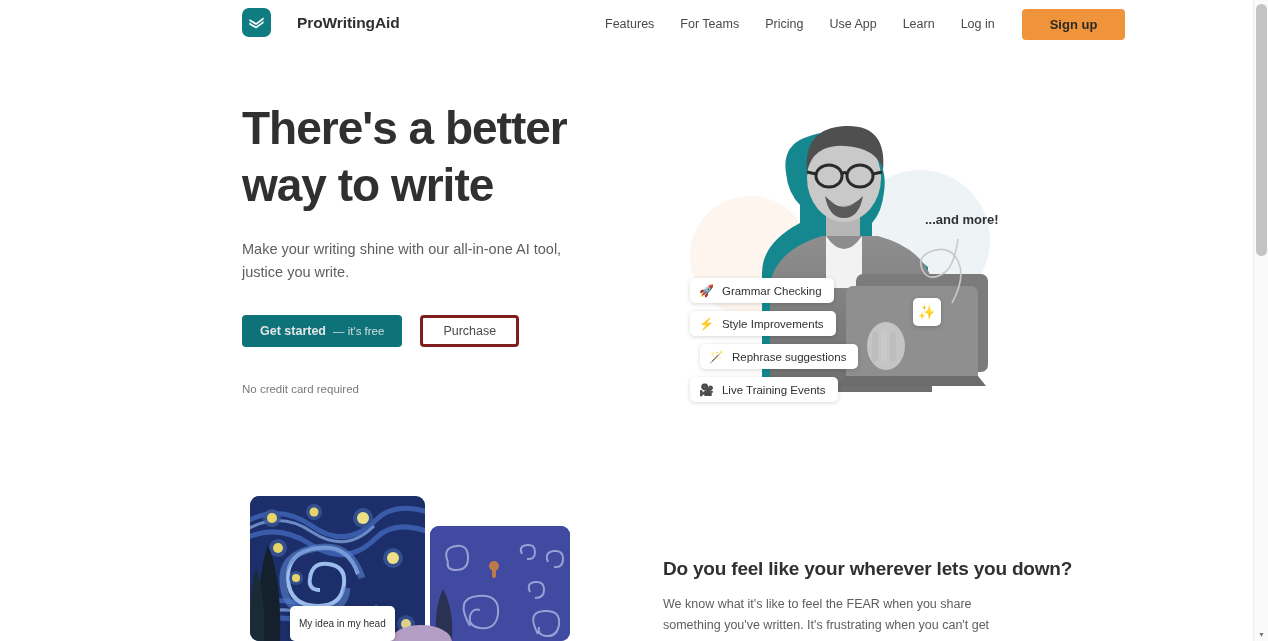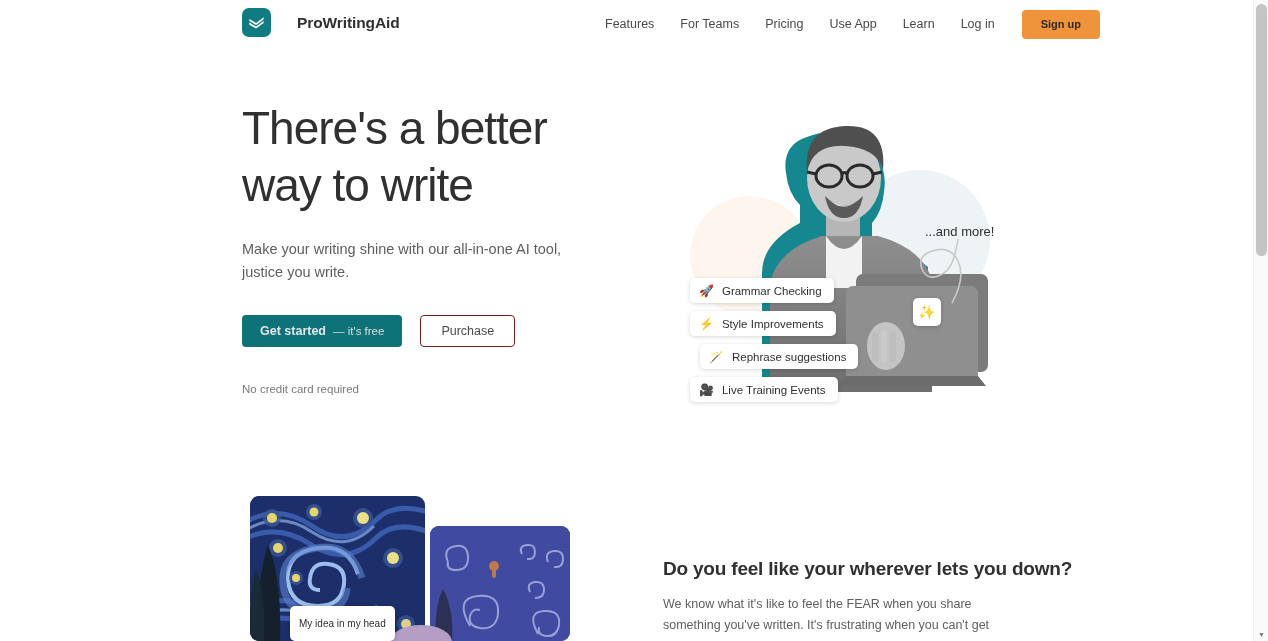--- a/index.html
+++ b/index.html
@@ -49,54 +49,54 @@
   }
   .nav-link {
     font-size:12.5px; color:#4a4a4a;
     text-decoration:none; white-space:nowrap;
     padding:0 13px; line-height:48px;
   }
   .nav-link:first-child { padding-left:5px; }
   .signup-btn {
     margin-left:14px;
     background:#f0943c; color:#2e2a23;
-    font-size:11px; font-weight:bold;
+    font-size:13px; font-weight:bold;
     border:none; border-radius:4px;
-    padding:9px 19px; cursor:pointer;
+    padding:9px 28px; cursor:pointer;
     white-space:nowrap;
     line-height:1;
   }
 
   
   .hero { position:absolute; top:48px; left:0; width:1253px; height:430px; }
 
   .hero-copy { position:absolute; left:242px; top:52px; width:400px; }
   .hero-title {
-    font-size:46px; line-height:57px; font-weight:normal;
+    font-size:46px; line-height:57px; font-weight:bold;
     color:#2f3031; letter-spacing:-1px;
   }
   .hero-sub {
     margin-top:24px;
     font-size:14.5px; line-height:23px; color:#5e5e5e;
     max-width:330px;
   }
   .hero-actions { margin-top:31px; display:flex; align-items:center; gap:18px; }
   .btn-primary {
     background:#0d7379; color:#e5e5e5;
     border:none; border-radius:4px;
     padding:0 18px; height:32px;
     font-size:12.5px; cursor:pointer;
     display:flex; align-items:center; gap:7px;
     white-space:nowrap;
   }
   .btn-primary .lead { font-weight:bold; }
   .btn-primary .tail { font-weight:normal; opacity:.92; font-size:11.5px; }
   .btn-outline {
     background:#ffffff; color:#4a4a4a;
-    border:1px solid #7f1d1d; border-radius:4px;
+    border:3px solid #7f1d1d; border-radius:4px;
     padding:0 20px; height:32px;
     font-size:12.5px; cursor:pointer; white-space:nowrap;
   }
   .hero-note {
     margin-top:36px; font-size:11.5px; color:#7a7a7a;
   }
 
   
   .hero-art {
     position:absolute; left:660px; top:52px;
@@ -125,22 +125,22 @@
     height:25px; display:flex; align-items:center;
     padding:0 12px 0 9px; gap:8px;
     font-size:11.5px; color:#2f3031; white-space:nowrap;
     align-self:flex-start;
   }
   .badge .bi { font-size:12px; line-height:1; }
   .badge:nth-child(3) { margin-left:10px; }
   .badge:nth-child(4) { margin-left:0px; }
 
   .and-more {
-    position:absolute; left:265px; top:124px;
-    font-size:13px; font-weight:normal; color:#2f3031;
+    position:absolute; left:265px; top:112px;
+    font-size:13px; font-weight:bold; color:#2f3031;
     white-space:nowrap; z-index:7;
   }
   .balloon { position:absolute; left:258px; top:135px; z-index:5; }
 
   .spark-card {
     position:absolute; left:253px; top:198px;
     width:28px; height:28px; background:#ffffff;
     border-radius:5px; box-shadow:0 1px 4px rgba(0,0,0,.18);
     display:flex; align-items:center; justify-content:center;
     font-size:14px; z-index:6;

